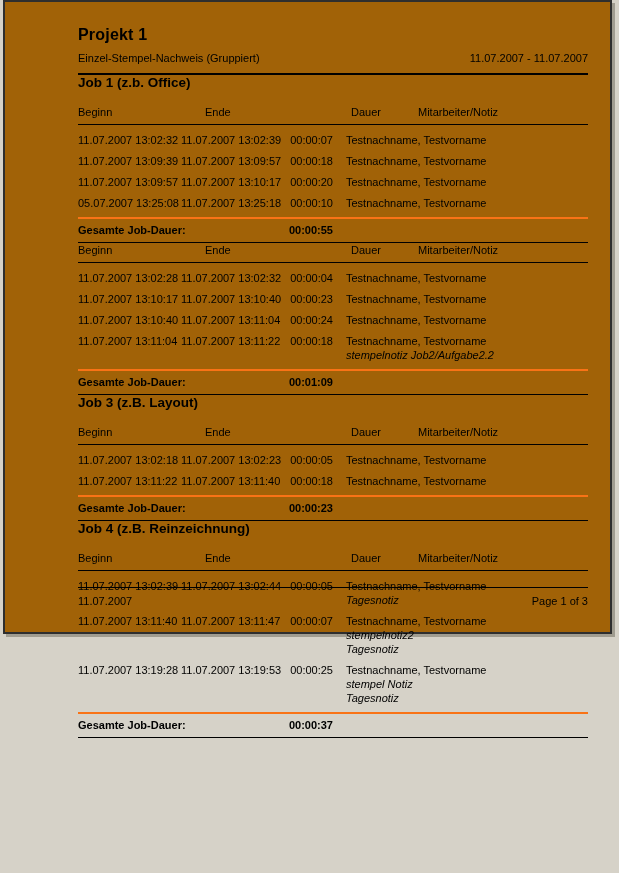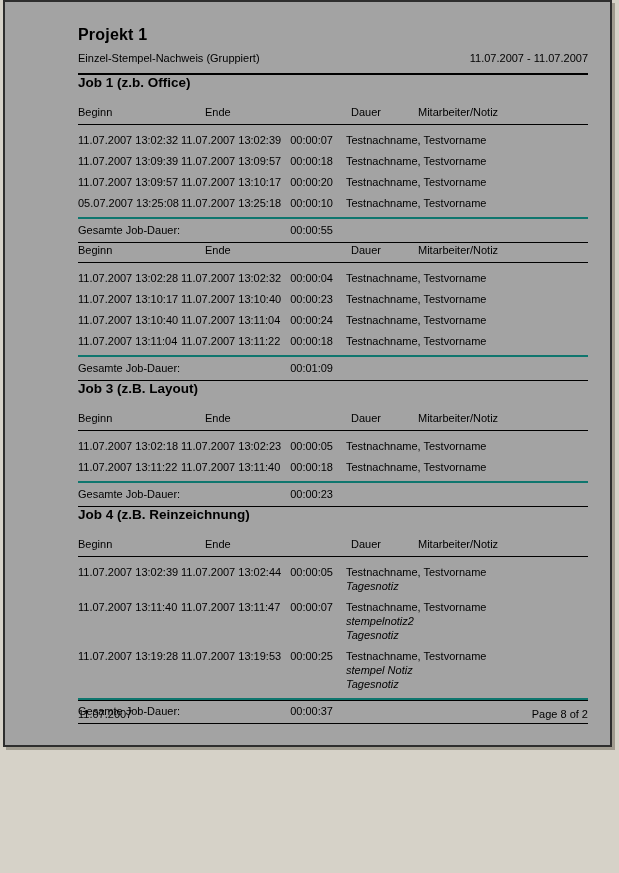--- a/index.html
+++ b/index.html
@@ -7,22 +7,22 @@
     margin: 0; padding: 0;
     width: 619px; height: 873px;
     background: #d6d2c8;
     font-family: "Liberation Sans", sans-serif;
     color: #000;
     overflow: hidden;
   }
   .page {
     position: absolute;
     top: 0; left: 3px;
-    width: 609px; height: 747px;
-    background: #a3a3a3;
+    width: 609px; height: 634px;
+    background: #a16207;
     border: 2px solid #2e2e2e;
     box-shadow: 3px 3px 0 rgba(95, 90, 75, 0.45);
     padding-left: 16px;
   }
   .content {
     position: absolute;
     left: 73px; right: 22px; top: 0;
   }
   
   .report-header { margin-top: 24px; border-bottom: 2px solid #000; padding-bottom: 8px; }
@@ -36,24 +36,24 @@
     grid-template-columns: 103px 102px 50px 1fr;
     font-size: 11px; line-height: 14px;
   }
   .c.mit { padding-left: 13px; }
   .c.dauer { text-align: right; }
   .head { padding-bottom: 5px; border-bottom: 1px solid #000; gap: 24px; }
   .rows { padding-top: 5px; padding-bottom: 3px; }
   .row { padding: 3px 0 4px 0; }
   .note { font-style: italic; }
   .total {
-    border-top: 2px solid #0f766e;
+    border-top: 2px solid #f97316;
     border-bottom: 1px solid #000;
     padding: 4px 0 5px 0;
-    font-weight: normal;
+    font-weight: bold;
   }
   .total-label { grid-column: 1 / 3; }
   
   .report-footer {
     position: absolute;
     left: 73px; right: 22px; bottom: 24px;
     border-top: 1px solid #000;
     padding-top: 7px;
     display: flex; justify-content: space-between;
     font-size: 11px; line-height: 13px;
@@ -160,20 +160,21 @@
                 <div>Testnachname, Testvorname</div>
               </div>
   </div>
 
   <div class="grid row">
     <div class="c beginn">11.07.2007 13:11:04</div>
     <div class="c ende">11.07.2007 13:11:22</div>
     <div class="c dauer">00:00:18</div>
     <div class="c mit">
                 <div>Testnachname, Testvorname</div>
+                <div class="note">stempelnotiz Job2/Aufgabe2.2</div>
               </div>
   </div>
 </div>
     <div class="grid total">
       <div class="c total-label">Gesamte Job-Dauer:</div>
       <div class="c dauer">00:01:09</div>
       <div class="c mit"></div>
     </div>
   </section>
 
@@ -257,15 +258,15 @@
       <div class="c dauer">00:00:37</div>
       <div class="c mit"></div>
     </div>
   </section>
 </div>
 
   </div>
 
   <div class="report-footer">
     <span>11.07.2007</span>
-    <span>Page 8 of 2</span>
+    <span>Page 1 of 3</span>
   </div>
 </div>
 
 </body></html>

